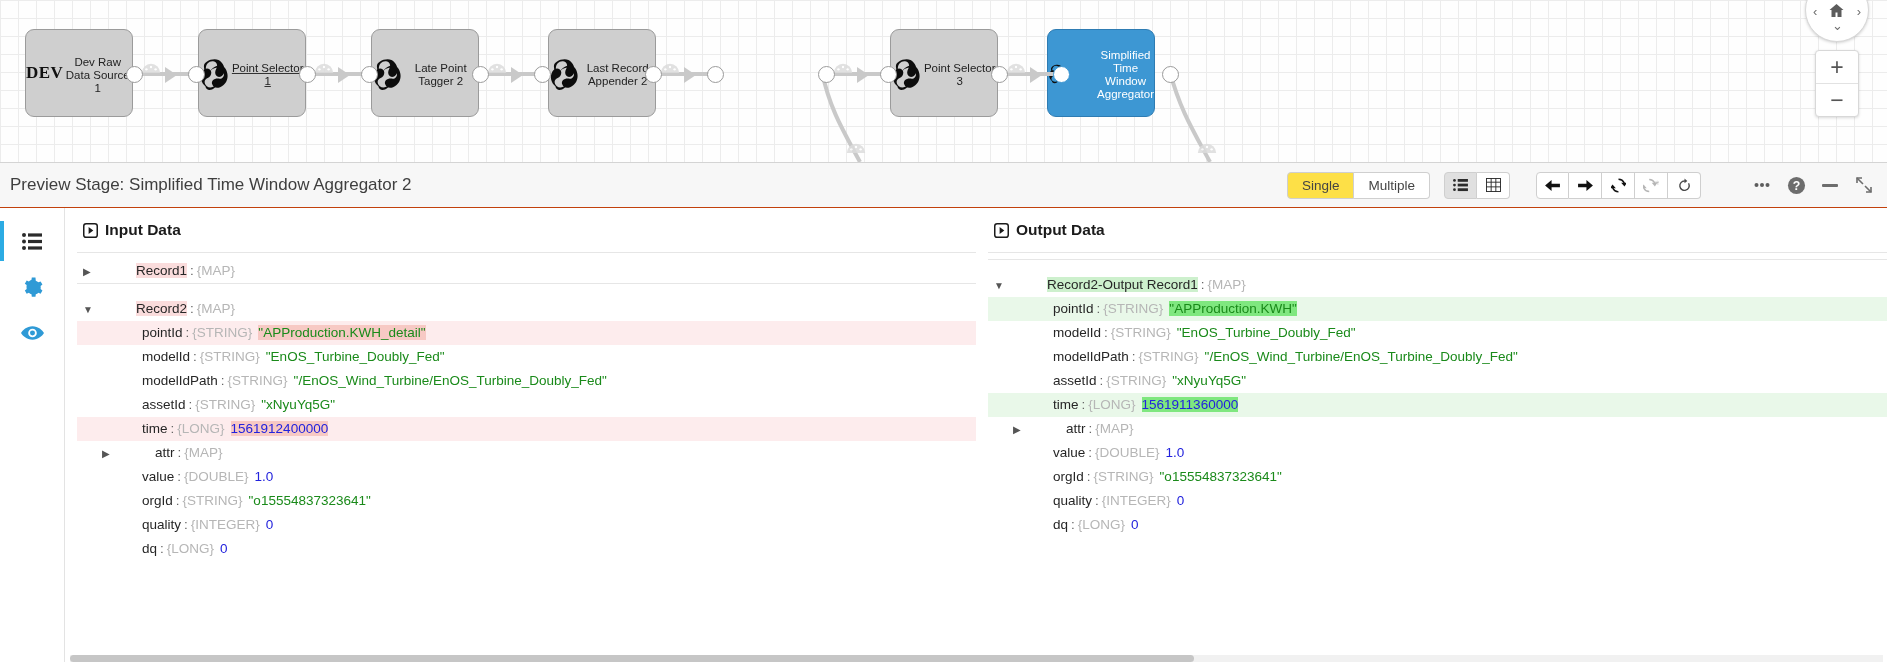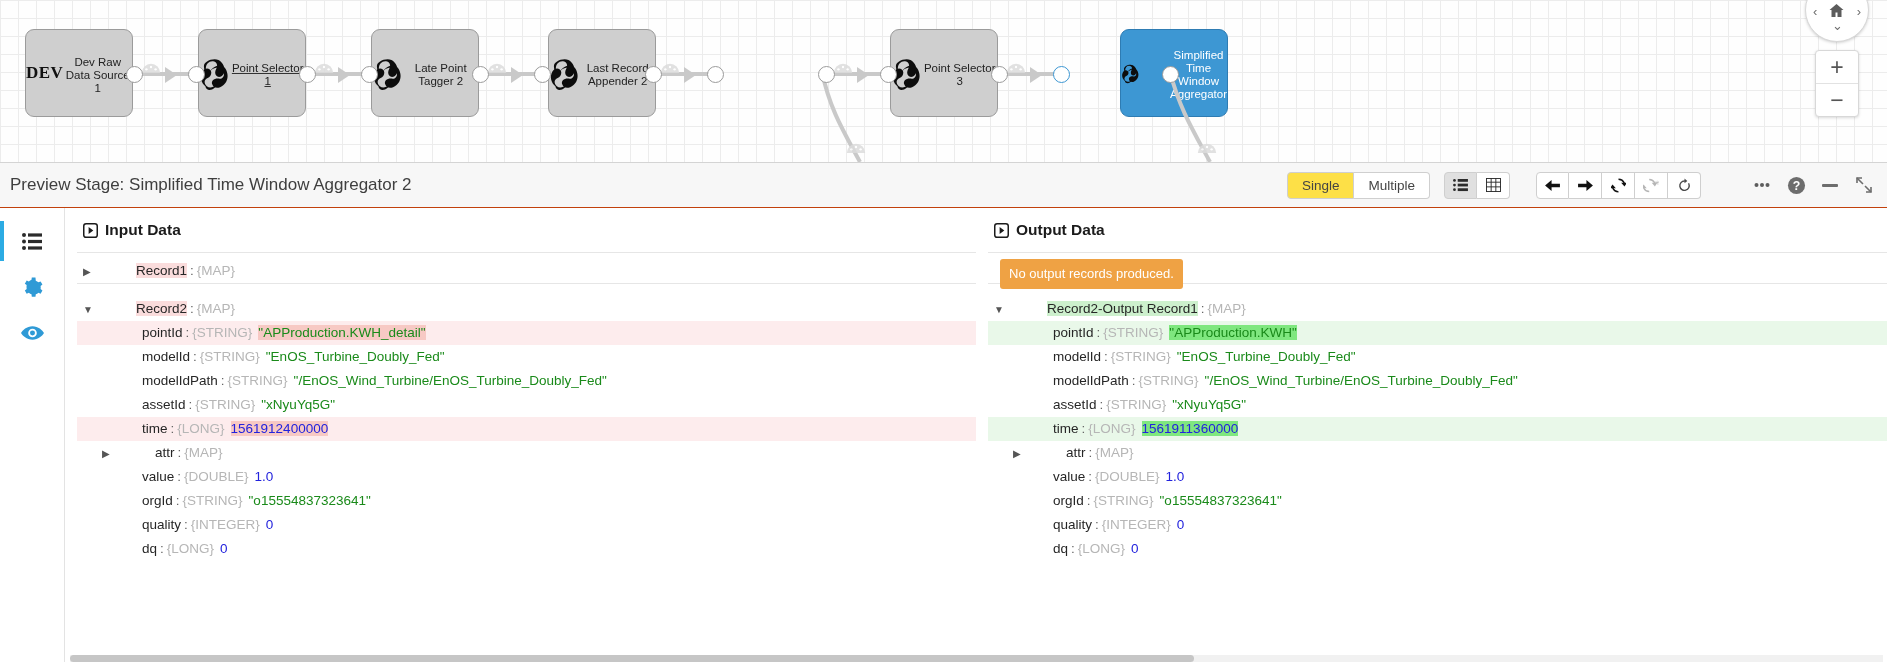--- a/index.html
+++ b/index.html
@@ -284,21 +284,21 @@
         <path d="M32 4c11 0 20 10 20 22 0 9-5 14-11 14-5 0-8-4-8-9 0-6 4-9 4-14 0-6-5-9-10-9-7 0-13 6-13 15 0 4 1 8 3 11-4-3-7-9-7-16C10 11 20 4 32 4z"></path>
         <path d="M58 34c2 11-4 23-15 27-8 3-14 0-16-6-2-5 1-10 6-11 5-2 9 1 13-1 5-2 6-8 4-13-2-6-9-10-17-8-4 1-7 3-10 6 2-5 8-9 14-11 10-3 19 4 21 17z"></path>
         <path d="M13 59C4 52 1 39 7 29c4-7 11-8 15-4 4 3 4 9 1 13-3 4-8 4-10 8-3 4-1 10 3 13 5 4 13 3 18-3 3-3 4-6 5-10 0 6-2 12-7 16-8 7-17 6-19-3z"></path>
       </g>
     </svg>
     <span class="nlabel">Point Selector 3</span>
   </div>
   <div class="port" style="left:991px;"></div>
 
   <div class="port blue" style="left:1053px;"></div>
-  <div class="node selected" style="left:1120px;gap:30px;">
+  <div class="node selected" style="left:1047px;gap:30px;">
     <svg width="42" height="42" viewBox="0 0 64 64">
       <g fill="#0d0d0d">
         <path d="M32 4c11 0 20 10 20 22 0 9-5 14-11 14-5 0-8-4-8-9 0-6 4-9 4-14 0-6-5-9-10-9-7 0-13 6-13 15 0 4 1 8 3 11-4-3-7-9-7-16C10 11 20 4 32 4z"></path>
         <path d="M58 34c2 11-4 23-15 27-8 3-14 0-16-6-2-5 1-10 6-11 5-2 9 1 13-1 5-2 6-8 4-13-2-6-9-10-17-8-4 1-7 3-10 6 2-5 8-9 14-11 10-3 19 4 21 17z"></path>
         <path d="M13 59C4 52 1 39 7 29c4-7 11-8 15-4 4 3 4 9 1 13-3 4-8 4-10 8-3 4-1 10 3 13 5 4 13 3 18-3 3-3 4-6 5-10 0 6-2 12-7 16-8 7-17 6-19-3z"></path>
       </g>
     </svg>
     <span class="nlabel">Simplified Time Window Aggregator</span>
   </div>
   <div class="port" style="left:1162px;"></div>
@@ -501,23 +501,20 @@
       <div class="panel-head">
         <svg width="15" height="15" viewBox="0 0 16 16">
           <rect x="0.8" y="0.8" width="14.4" height="14.4" rx="2.5" fill="none" stroke="#1b1b1b" stroke-width="1.6"></rect>
           <path d="M6 4.3l5 3.7-5 3.7z" fill="#1b1b1b"></path>
         </svg>
         <span>Output Data</span>
       </div>
       <div class="panel-sep"></div>
       <div class="rows">
 
-        <div class="row">
-          <span class="badge">No output records produced.</span>
-        </div>
 
         <div class="row sep"></div>
 
         <div class="row">
           <span class="tri">▼</span><span class="key hl-green">Record2-Output Record1</span><span class="colon">:</span><span class="type">{MAP}</span>
         </div>
 
         <div class="row greenrow indent1">
           <span class="key">pointId</span><span class="colon">:</span><span class="type">{STRING}</span><span class="val str hl-green">"APProduction.KWH"</span>
         </div>

